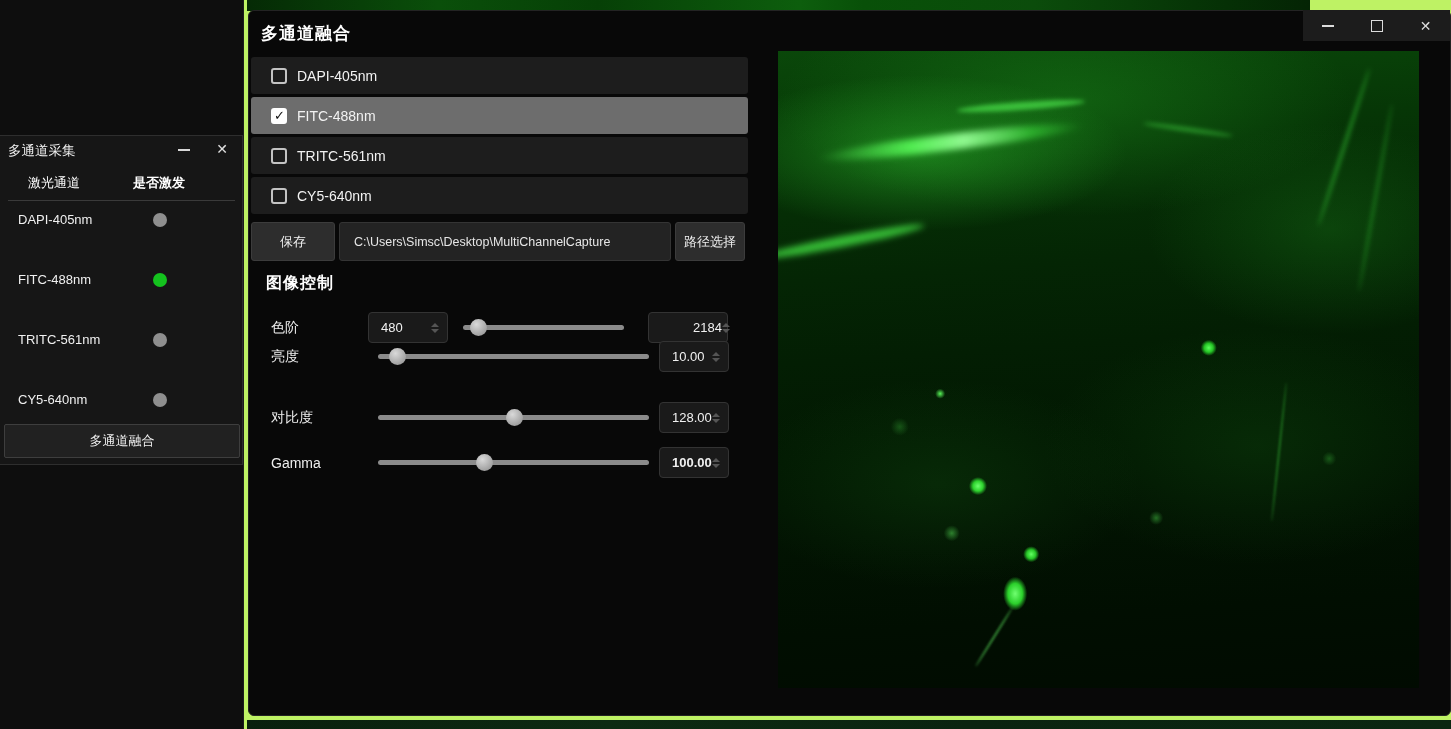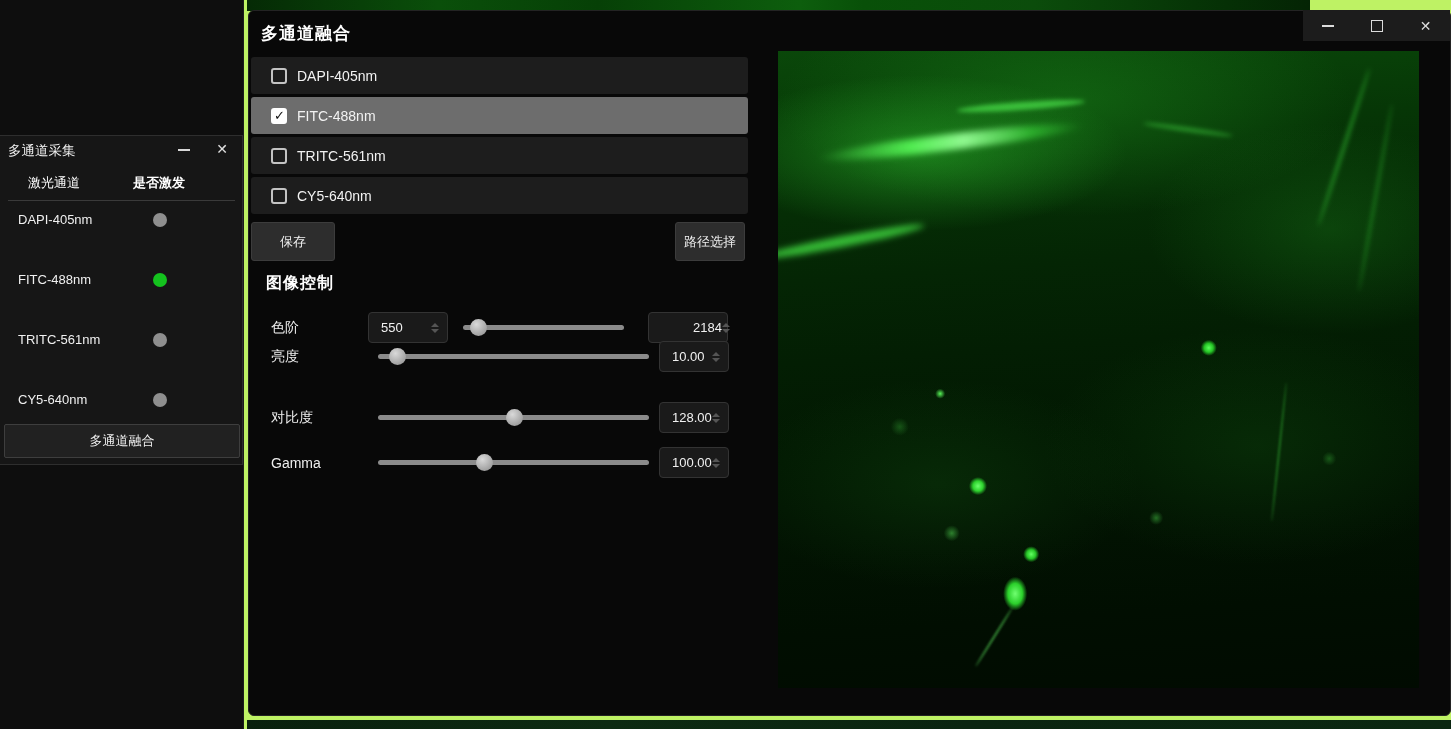--- a/index.html
+++ b/index.html
@@ -147,29 +147,30 @@
         <span class="ch-label">TRITC-561nm</span>
       </div>
       <div class="ch-row">
         <span class="cb"></span>
         <span class="ch-label">CY5-640nm</span>
       </div>
     </div>
 
     <div class="save-row">
       <div class="btn save-btn">保存</div>
+      <input class="path-input" value="C:\Users\Simsc\Desktop\MultiChannelCapture" style="">
       <div class="btn browse-btn">路径选择</div>
     </div>
 
     <div class="section-title">图像控制</div>
 
     <div class="ctl-row" style="top:301px;">
       <span class="ctl-label">色阶</span>
       <div class="spin" style="left:119px;top:0;width:80px;">
-        <span class="spin-val">550</span>
+        <span class="spin-val">480</span>
         <span class="spin-arrows">
             <i class="arr-up"></i>
             <i class="arr-dn"></i>
           </span>
       </div>
       <div class="slider" style="left:214px;top:0;width:161px;">
         <div class="track"></div>
         <div class="thumb" style="left:calc(9.5% - 8px);"></div>
       </div>
       <div class="spin" style="left:399px;top:0;width:80px;padding-left:44px;">
@@ -210,21 +211,21 @@
           </span>
       </div>
     </div>
 
     <div class="ctl-row" style="top:436px;">
       <span class="ctl-label">Gamma</span>
       <div class="slider" style="left:129px;top:0;width:271px;">
         <div class="track"></div>
         <div class="thumb" style="left:calc(39% - 8px);"></div>
       </div>
-      <div class="spin" style="left:410px;top:0;width:70px;">
+      <div class="spin" style="left:410px;top:0;width:70px;font-weight:bold;">
         <span class="spin-val">100.00</span>
         <span class="spin-arrows">
             <i class="arr-up"></i>
             <i class="arr-dn"></i>
           </span>
       </div>
     </div>
 
 
     <div class="image-view">

